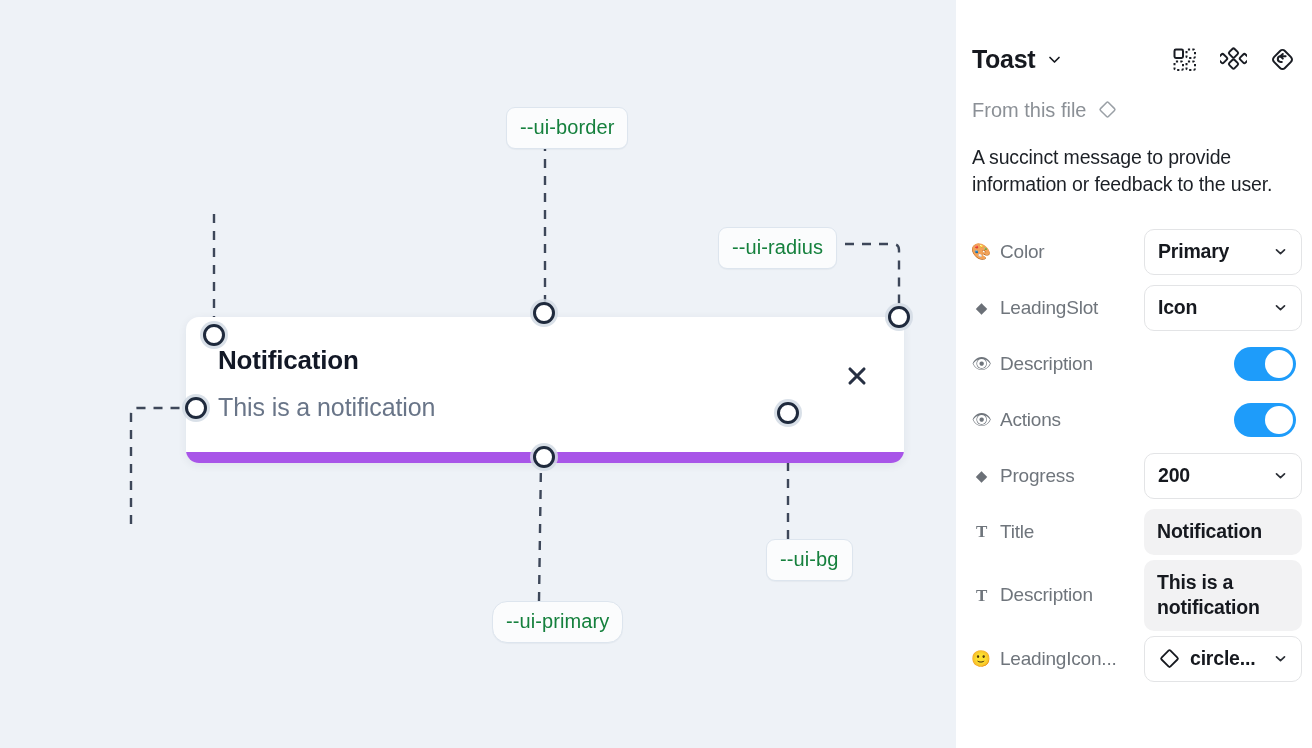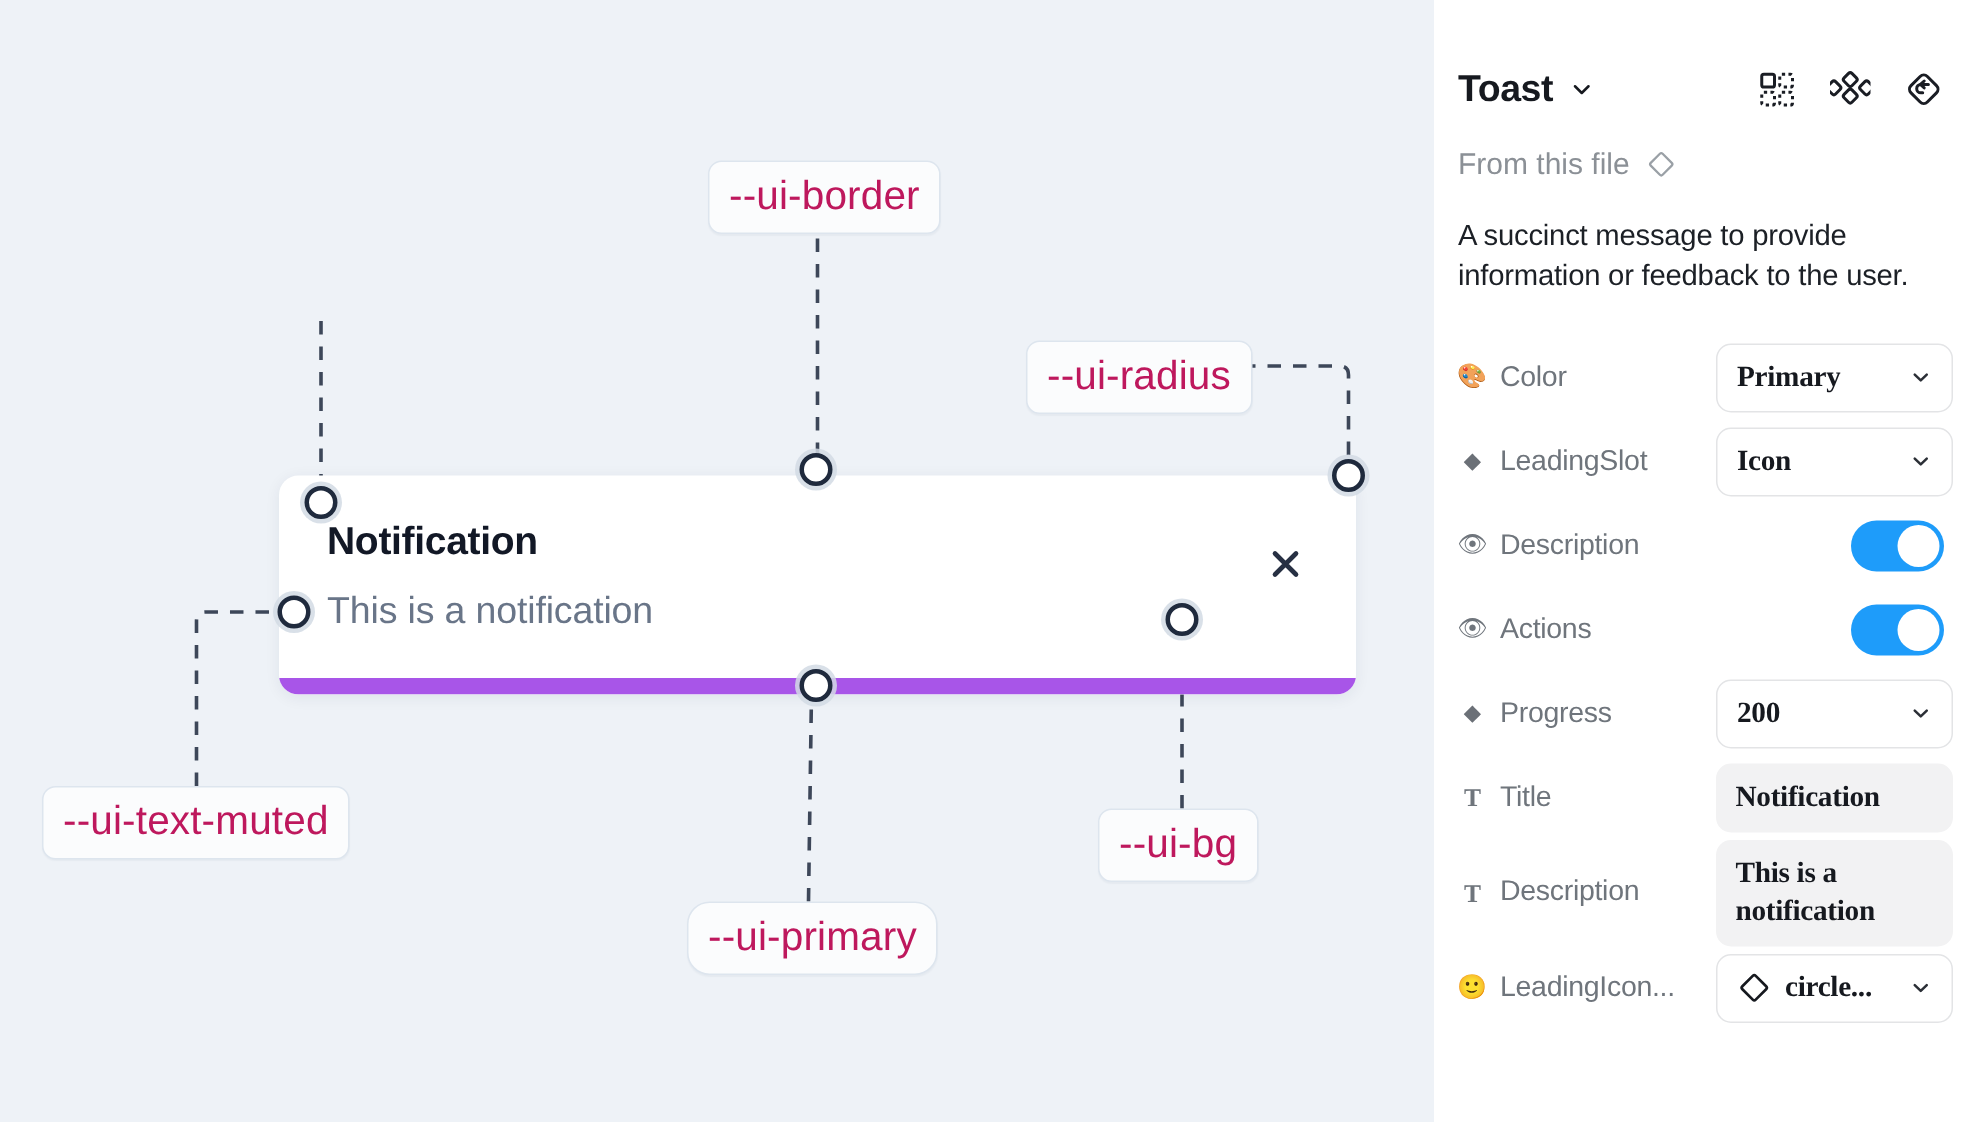--- a/index.html
+++ b/index.html
@@ -20,27 +20,28 @@
     flex: none;
   }
   #wires { position: absolute; inset: 0; width: 956px; height: 748px; pointer-events: none; }
 
   
   .pill {
     position: absolute;
     background: #fbfcfd;
     border: 1px solid #dde5ee;
     border-radius: 9px;
-    color: #be185d;
-    font-size: 27px;
+    color: #15803d;
+    font-size: 20px;
     letter-spacing: .1px;
     line-height: 1;
     padding: 9px 13px 11px;
     white-space: nowrap;
     box-shadow: 0 1px 1px rgba(25,40,70,.04);
+    margin-left: 34px;
   }
 
   
   #toast {
     position: absolute;
     left: 186px; top: 317px;
     width: 718px; height: 146px;
     background: #ffffff;
     border-radius: 13px;
     overflow: hidden;
@@ -115,21 +116,21 @@
   }
   .prop-label {
     display: flex; align-items: center; gap: 9px;
     width: 172px; flex: none;
     font-size: 19px; color: #6f757c; letter-spacing: -.2px;
     overflow: hidden; white-space: nowrap;
   }
   .prop-ico { font-size: 16px; line-height: 1; width: 19px; flex: none; display:flex; align-items:center; justify-content:center; }
   .prop-ico.glyph-diamond { color: #6b7077; font-size: 15px; }
   .prop-ico.glyph-T { font-family: "Liberation Serif", serif; font-weight: 700; font-size: 17px; color: #6f757c; }
-  .prop-ctl { margin-left: auto; font-family: Liberation Serif, serif; }
+  .prop-ctl { margin-left: auto; }
 
   .select {
     position: relative;
     width: 158px; height: 46px;
     background: #ffffff;
     border: 1px solid #e3e4e6;
     border-radius: 10px;
     display: flex; align-items: center;
     padding: 0 13px;
     cursor: pointer;
@@ -184,21 +185,20 @@
         <path d="M131 524 L131 414 Q131 408 137 408 L191 408"></path>
 
         <path d="M539 601 L541 462"></path>
 
         <path d="M788 539 L788 418"></path>
       </g>
     </svg>
 
     <div class="pill" style="left:472px; top:107px;"><span>--ui-border</span></div>
     <div class="pill" style="left:684px; top:227px;"><span>--ui-radius</span></div>
-    <div class="pill" style="left:28px;  top:524px;"><span>--ui-text-muted</span></div>
     <div class="pill" style="left:458px; top:601px;border-radius:15px;"><span>--ui-primary</span></div>
     <div class="pill" style="left:732px; top:539px;"><span>--ui-bg</span></div>
 
     <div id="toast">
       <div id="toast-title">Notification</div>
       <div id="toast-desc">This is a notification</div>
       <div id="toast-close">
         <svg width="26" height="26" viewBox="0 0 26 26" fill="none" xmlns="http://www.w3.org/2000/svg">
           <path d="M6 6 L20 20 M20 6 L6 20" stroke="currentColor" stroke-width="3.1" stroke-linecap="round"></path>
         </svg>

